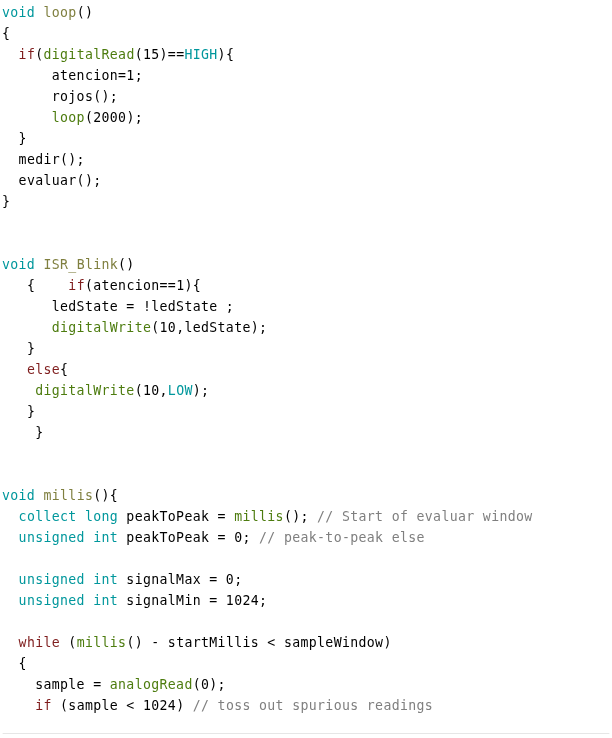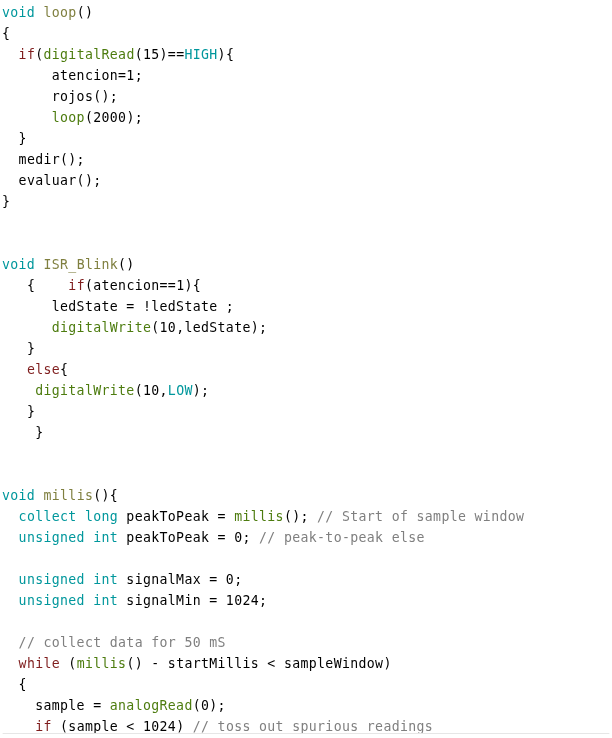--- a/index.html
+++ b/index.html
@@ -73,27 +73,26 @@
       <div class="code-line"><span class="tok t-plain">      </span><span class="tok t-plain">ledState = !ledState ;</span></div>
       <div class="code-line"><span class="tok t-plain">      </span><span class="tok t-builtin">digitalWrite</span><span class="tok t-punct">(</span><span class="tok t-num">10</span><span class="tok t-punct">,</span><span class="tok t-plain">ledState</span><span class="tok t-punct">);</span></div>
       <div class="code-line"><span class="tok t-plain">   </span><span class="tok t-punct">}</span></div>
       <div class="code-line"><span class="tok t-plain">   </span><span class="tok t-ctrl">else</span><span class="tok t-punct">{</span></div>
       <div class="code-line"><span class="tok t-plain">   </span><span class="tok t-plain"> </span><span class="tok t-builtin">digitalWrite</span><span class="tok t-punct">(</span><span class="tok t-num">10</span><span class="tok t-punct">,</span><span class="tok t-kw">LOW</span><span class="tok t-punct">);</span></div>
       <div class="code-line"><span class="tok t-plain">   </span><span class="tok t-punct">}</span></div>
       <div class="code-line"><span class="tok t-plain">    </span><span class="tok t-punct">}</span></div>
       <div class="code-line"><span class="tok t-plain"></span>&nbsp;</div>
       <div class="code-line"><span class="tok t-plain"></span>&nbsp;</div>
       <div class="code-line"><span class="tok t-plain"></span><span class="tok t-kw">void</span><span class="tok t-plain"> </span><span class="tok t-fn">millis</span><span class="tok t-punct">(){</span></div>
-      <div class="code-line"><span class="tok t-plain">  </span><span class="tok t-kw">collect long</span><span class="tok t-plain"> peakToPeak = </span><span class="tok t-builtin">millis</span><span class="tok t-punct">(); </span><span class="tok t-comment">// Start of sample window</span></div>
+      <div class="code-line"><span class="tok t-plain">  </span><span class="tok t-kw">collect long</span><span class="tok t-plain"> peakToPeak = </span><span class="tok t-builtin">millis</span><span class="tok t-punct">(); </span><span class="tok t-comment">// Start of evaluar window</span></div>
       <div class="code-line"><span class="tok t-plain">  </span><span class="tok t-kw">unsigned int</span><span class="tok t-plain"> peakToPeak = </span><span class="tok t-num">0</span><span class="tok t-punct">; </span><span class="tok t-comment">// peak-to-peak else</span></div>
       <div class="code-line"><span class="tok t-plain"></span>&nbsp;</div>
       <div class="code-line"><span class="tok t-plain">  </span><span class="tok t-kw">unsigned int</span><span class="tok t-plain"> signalMax = </span><span class="tok t-num">0</span><span class="tok t-punct">;</span></div>
       <div class="code-line"><span class="tok t-plain">  </span><span class="tok t-kw">unsigned int</span><span class="tok t-plain"> signalMin = </span><span class="tok t-num">1024</span><span class="tok t-punct">;</span></div>
       <div class="code-line"><span class="tok t-plain"></span>&nbsp;</div>
-      <div class="code-line"><span class="tok t-plain">  </span><span class="tok t-comment">// collect data for 50 mS</span></div>
       <div class="code-line"><span class="tok t-plain">  </span><span class="tok t-ctrl">while</span><span class="tok t-plain"> (</span><span class="tok t-builtin">millis</span><span class="tok t-punct">()</span><span class="tok t-plain"> - startMillis &lt; sampleWindow)</span></div>
       <div class="code-line"><span class="tok t-plain">  </span><span class="tok t-punct">{</span></div>
       <div class="code-line"><span class="tok t-plain">    </span><span class="tok t-plain">sample = </span><span class="tok t-builtin">analogRead</span><span class="tok t-punct">(</span><span class="tok t-num">0</span><span class="tok t-punct">);</span></div>
       <div class="code-line"><span class="tok t-plain">    </span><span class="tok t-ctrl">if</span><span class="tok t-plain"> (sample &lt; </span><span class="tok t-num">1024</span><span class="tok t-punct">) </span><span class="tok t-comment">// toss out spurious readings</span></div>
       <div class="code-line"></div>
     </div>
   <div id="bottom-rule"></div>
 </div>
 
 </body></html>

